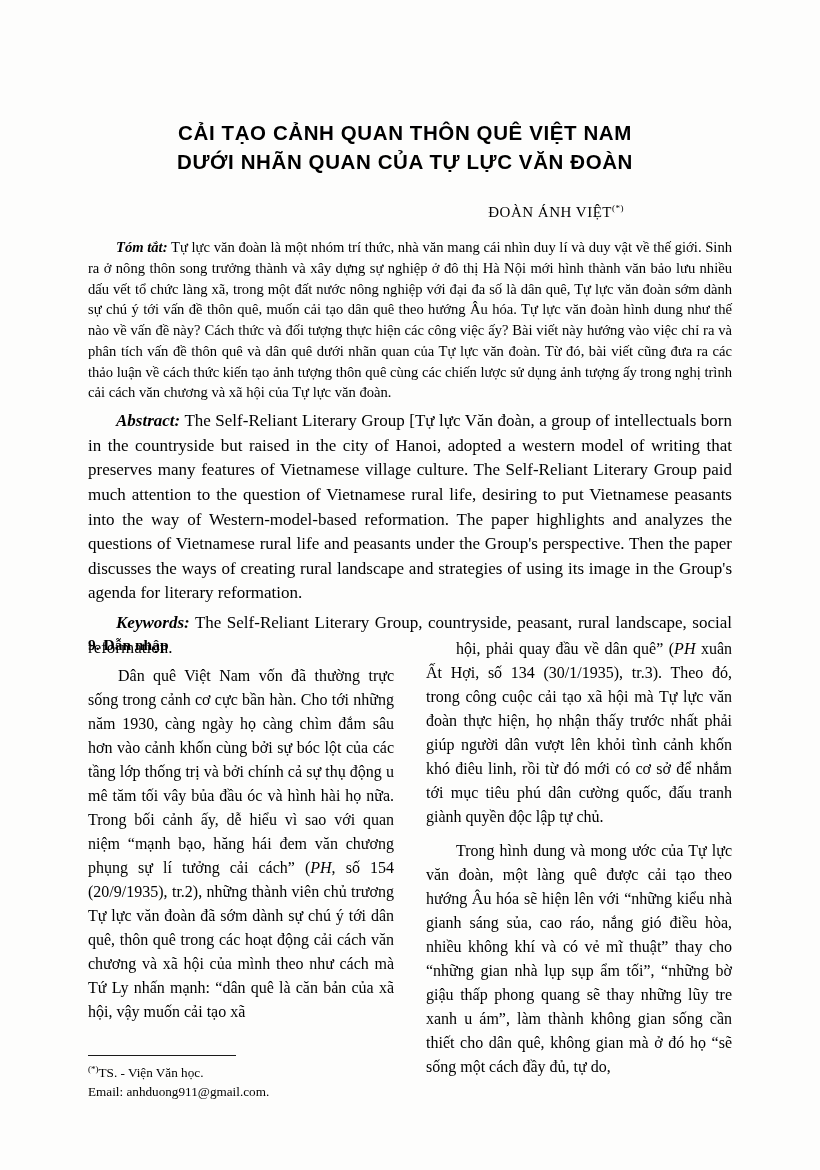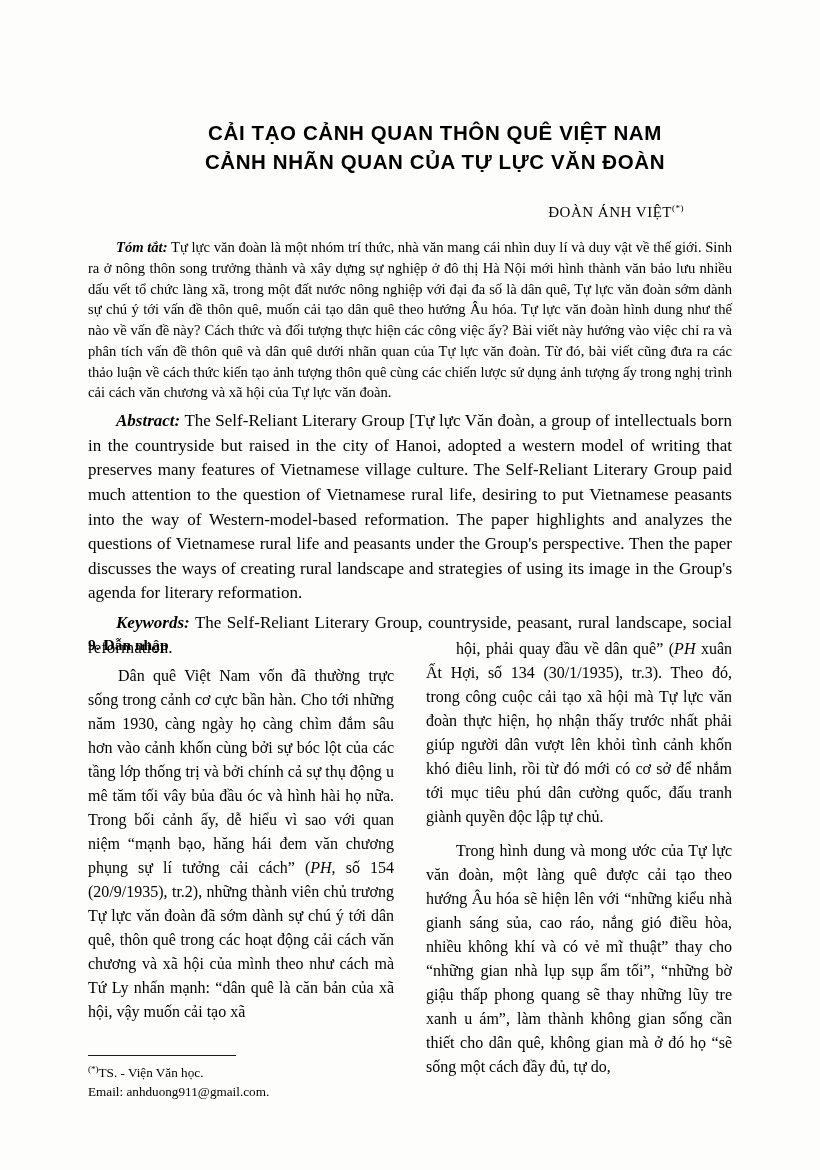--- a/index.html
+++ b/index.html
@@ -17,21 +17,21 @@
   }
   .page {
     position: absolute;
     left: 0; top: 0;
     width: 820px;
     height: 1170px;
     background: #fdfdfc;
   }
   
   .title-block {
-    padding: 118px 48px 0 78px;
+    padding: 118px 108px 0 78px;
     text-align: center;
     margin-left: 20px;
   }
   .doc-title-line {
     font-size: 20.5px;
     font-weight: bold;
     letter-spacing: 0.6px;
     line-height: 1.42;
     font-family: "Liberation Sans", "DejaVu Sans", sans-serif;
     white-space: nowrap;
@@ -128,21 +128,21 @@
     vertical-align: super;
   }
 </style>
 </head>
 <body>
 
 <div class="page">
 
   <div class="title-block">
     <div class="doc-title-line">CẢI TẠO CẢNH QUAN THÔN QUÊ VIỆT NAM</div>
-    <div class="doc-title-line">CẢNH NHÃN QUAN CỦA TỰ LỰC VĂN ĐOÀN</div>
+    <div class="doc-title-line">DƯỚI NHÃN QUAN CỦA TỰ LỰC VĂN ĐOÀN</div>
     <div class="author-line"><span>ĐOÀN ÁNH VIỆT</span><span class="fn-mark">(*)</span></div>
   </div>
 
   <div class="abstract-wrap">
 
     <p class="abs-para"><span class="lead">Tóm tắt:</span><span> Tự lực văn đoàn là một nhóm trí thức, nhà văn mang cái nhìn duy lí và duy vật về thế giới. Sinh ra ở nông thôn song trưởng thành và xây dựng sự nghiệp ở đô thị Hà Nội mới hình thành văn bảo lưu nhiều dấu vết tổ chức làng xã, trong một đất nước nông nghiệp với đại đa số là dân quê, Tự lực văn đoàn sớm dành sự chú ý tới vấn đề thôn quê, muốn cải tạo dân quê theo hướng Âu hóa. Tự lực văn đoàn hình dung như thế nào về vấn đề này? Cách thức và đối tượng thực hiện các công việc ấy? Bài viết này hướng vào việc chỉ ra và phân tích vấn đề thôn quê và dân quê dưới nhãn quan của Tự lực văn đoàn. Từ đó, bài viết cũng đưa ra các thảo luận về cách thức kiến tạo ảnh tượng thôn quê cùng các chiến lược sử dụng ảnh tượng ấy trong nghị trình cải cách văn chương và xã hội của Tự lực văn đoàn.</span></p>
 
 
     <p class="abs-para en abstract-en"><span class="lead">Abstract:</span><span> The Self-Reliant Literary Group [Tự lực Văn đoàn, a group of intellectuals born in the countryside but raised in the city of Hanoi, adopted a western model of writing that preserves many features of Vietnamese village culture. The Self-Reliant Literary Group paid much attention to the question of Vietnamese rural life, desiring to put Vietnamese peasants into the way of Western-model-based reformation. The paper highlights and analyzes the questions of Vietnamese rural life and peasants under the Group's perspective. Then the paper discusses the ways of creating rural landscape and strategies of using its image in the Group's agenda for literary reformation.</span></p>
 

